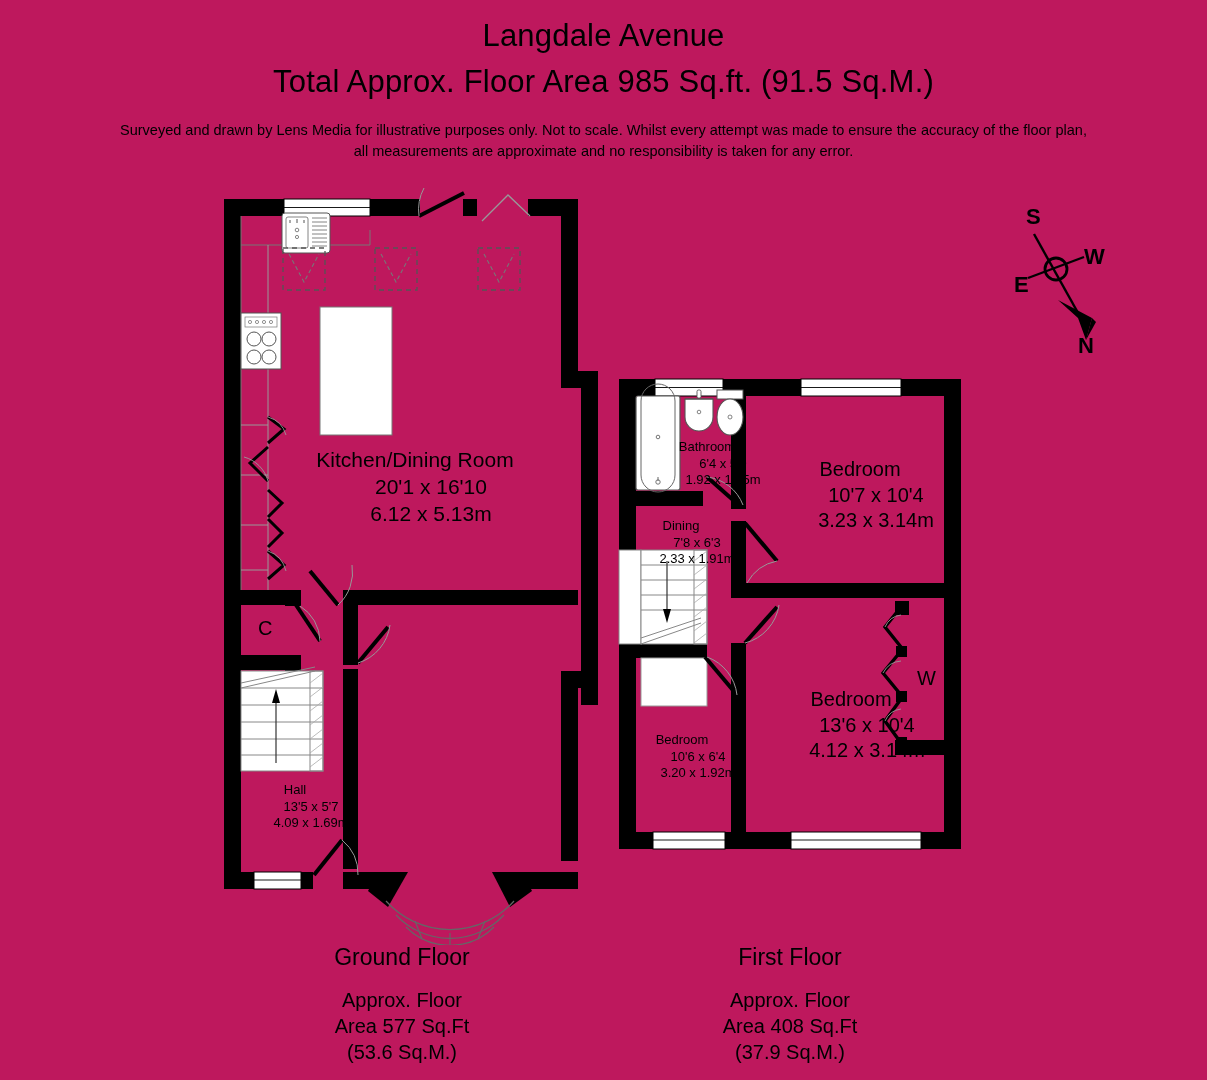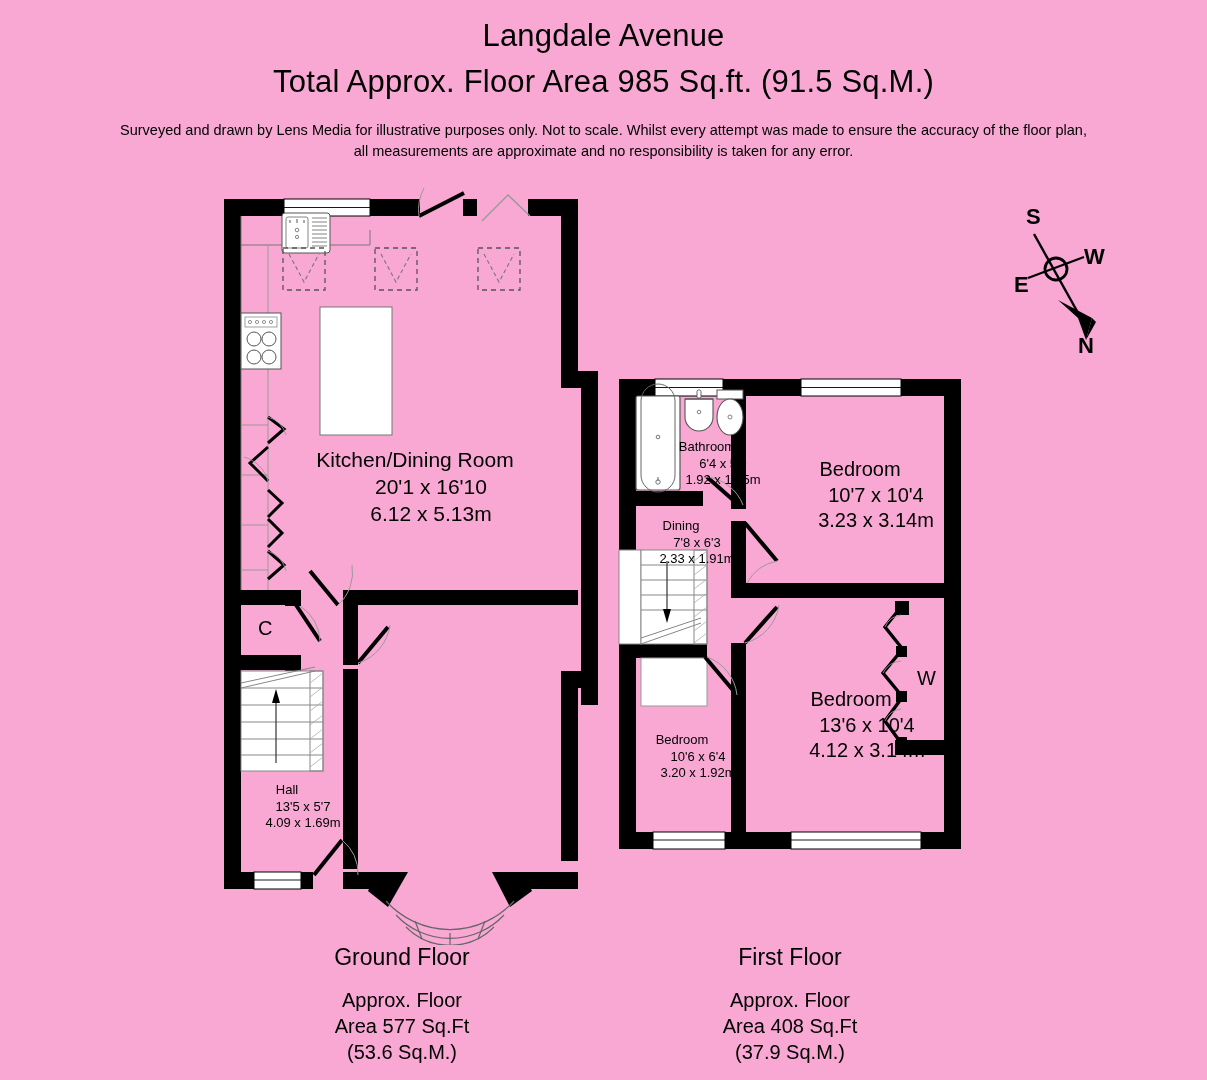--- a/index.html
+++ b/index.html
@@ -6,21 +6,21 @@
   html, body {
     margin: 0; padding: 0;
     background: #ffffff;
     font-family: "Liberation Sans", sans-serif;
     color: #000000;
   }
   #page {
     position: relative;
     width: 1207px;
     height: 1080px;
-    background: #f9a8d4;
+    background: #be185d;
     overflow: hidden;
   }
 
   
   .hdr {
     position: absolute;
     left: 0; right: 0;
     text-align: center;
     font-weight: 400;
   }
@@ -281,21 +281,21 @@
     </svg>
 
     
     <div class="rlabel lbl-lg" style="left:40px; top:262px; width:330px;">
       <span class="rn">Kitchen/Dining Room</span>
       <span class="rd">20'1 x 16'10</span>
       <span class="rd">6.12 x 5.13m</span>
     </div>
 
 
-    <div class="rlabel lbl-sm" style="left:12px; top:597px; width:130px;">
+    <div class="rlabel lbl-sm" style="left:20px; top:597px; width:130px;">
       <span class="rn">Hall</span>
       <span class="rd">13'5 x 5'7</span>
       <span class="rd">4.09 x 1.69m</span>
     </div>
 
     <div class="glyph" style="left:48px; top:432px;">C</div>
   </div>
 
   <div class="plan" id="first-plan">
     <svg width="400" height="530" viewBox="0 0 400 530">

